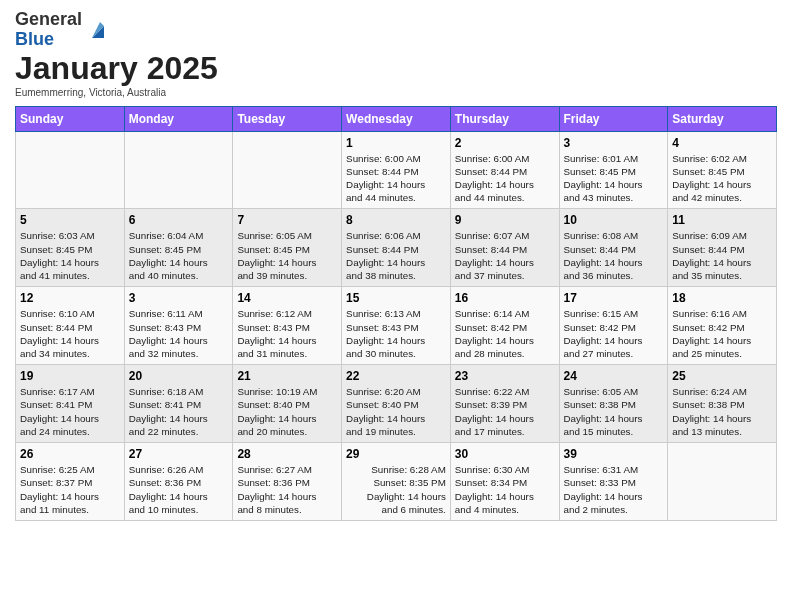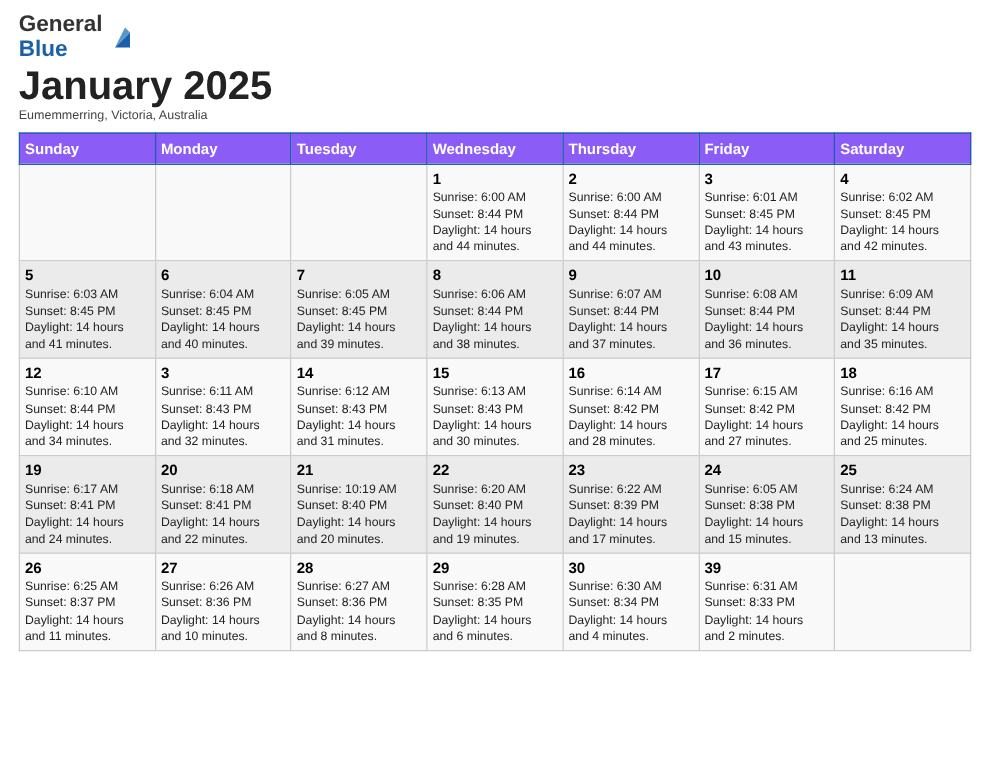--- a/index.html
+++ b/index.html
@@ -325,21 +325,21 @@
         </td>
         <td>
           <span class="day-number">28</span>
           <div class="day-info" style="white-space: pre-line;">Sunrise: 6:27 AM
 Sunset: 8:36 PM
 Daylight: 14 hours
 and 8 minutes.</div>
         </td>
         <td>
           <span class="day-number">29</span>
-          <div class="day-info" style="white-space: pre-line;">Sunrise: 6:28 AM
+          <div class="day-info" style="white-space: pre-line; text-align: right;">Sunrise: 6:28 AM
 Sunset: 8:35 PM
 Daylight: 14 hours
 and 6 minutes.</div>
         </td>
         <td>
           <span class="day-number">30</span>
           <div class="day-info" style="white-space: pre-line;">Sunrise: 6:30 AM
 Sunset: 8:34 PM
 Daylight: 14 hours
 and 4 minutes.</div>

